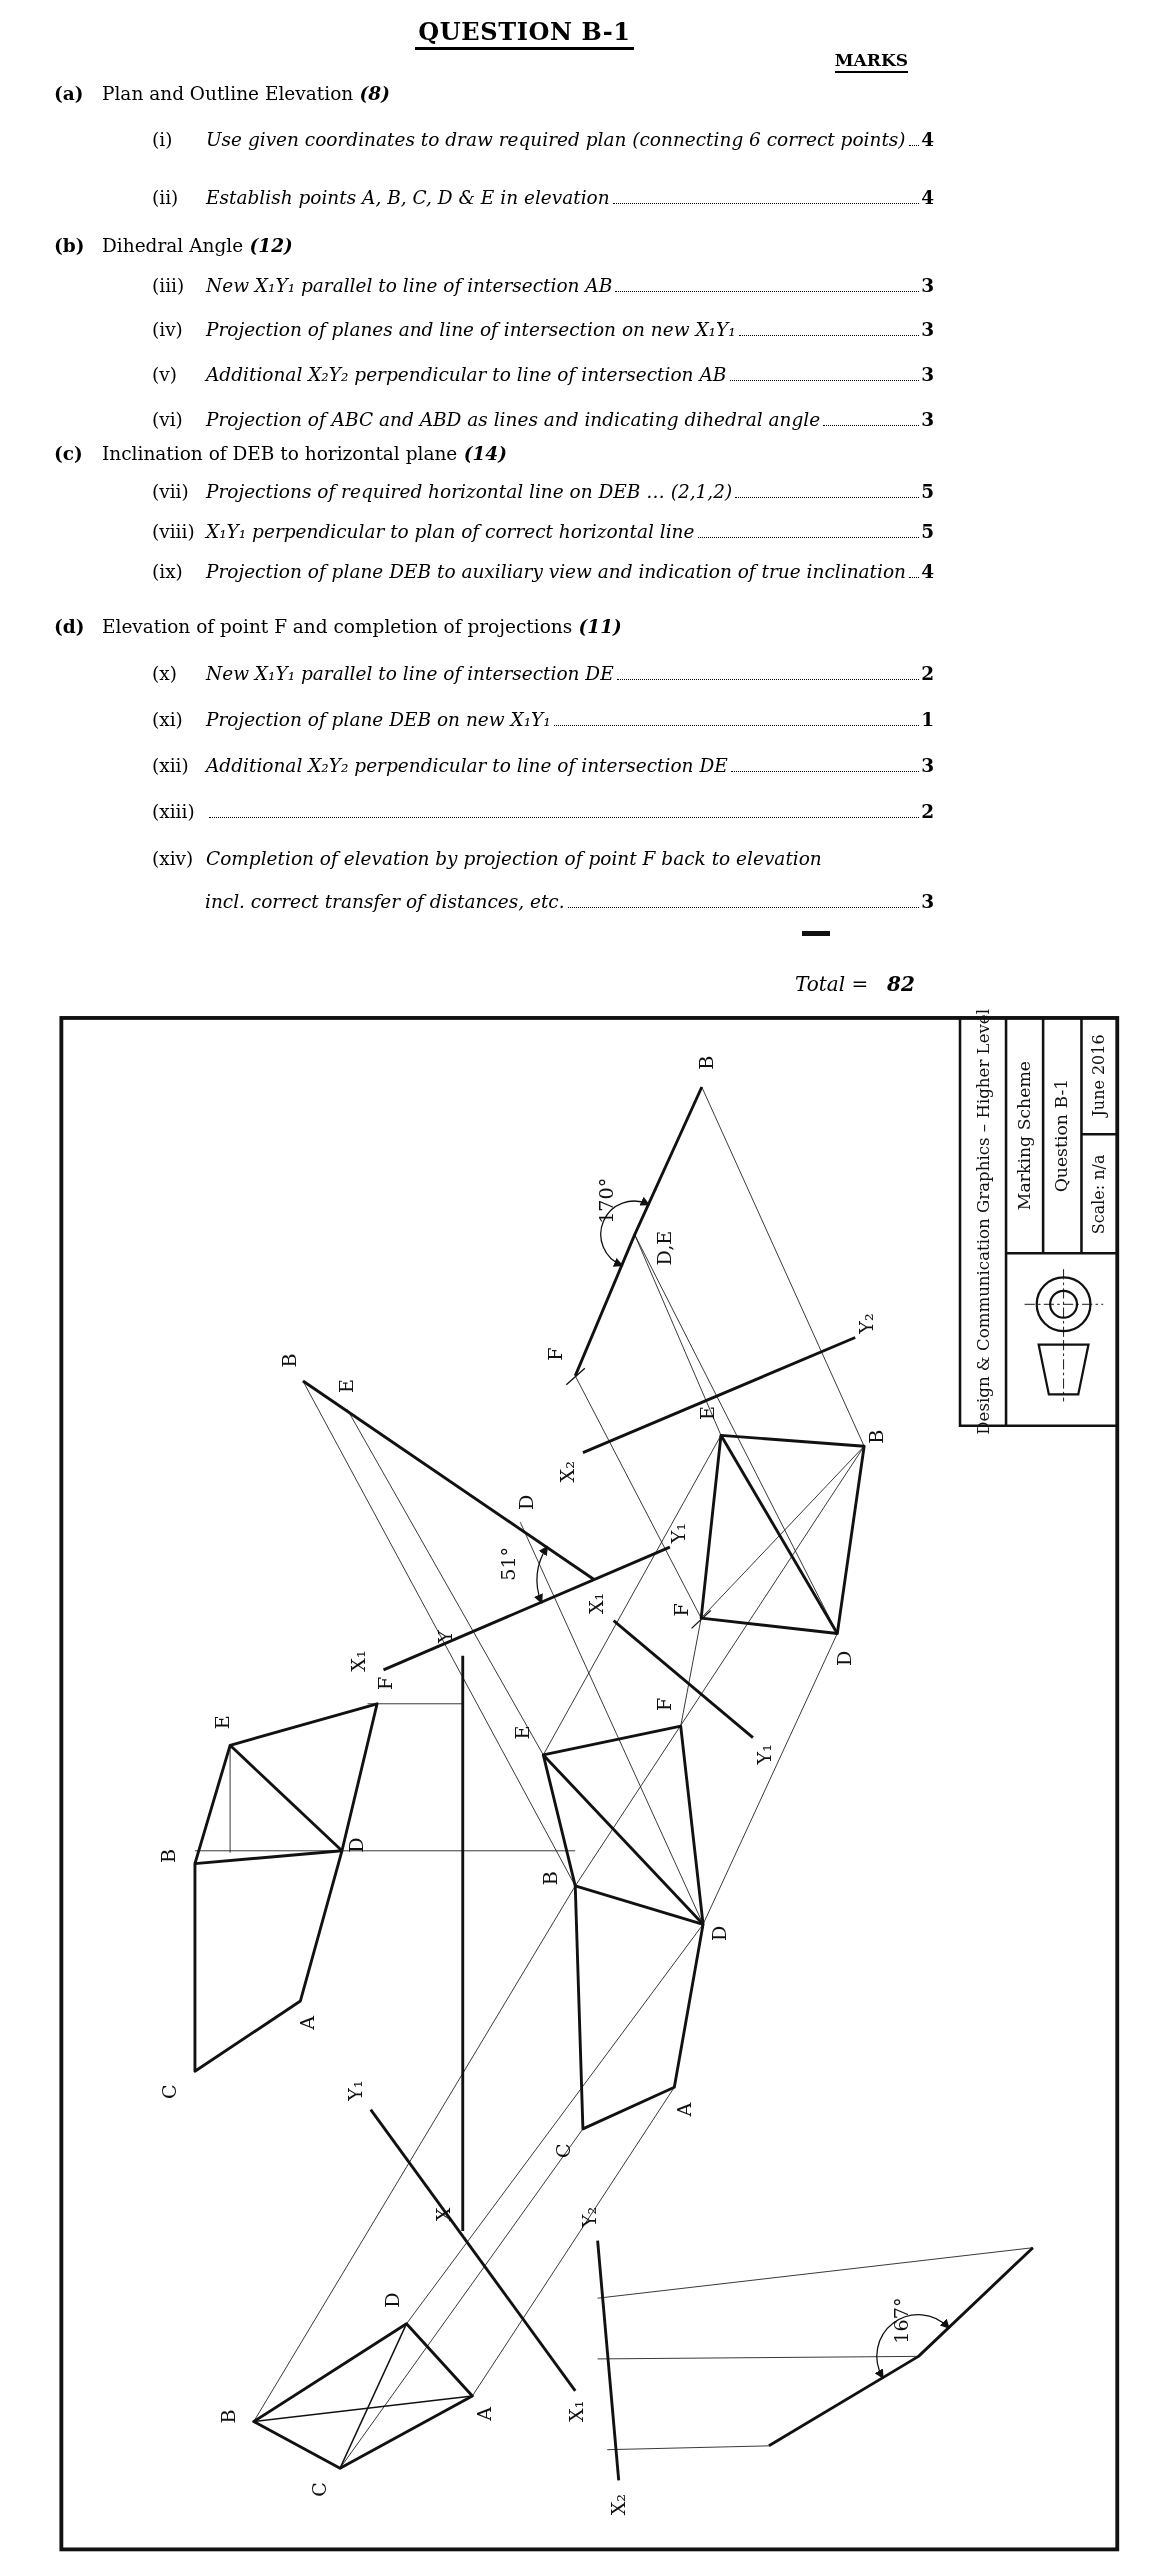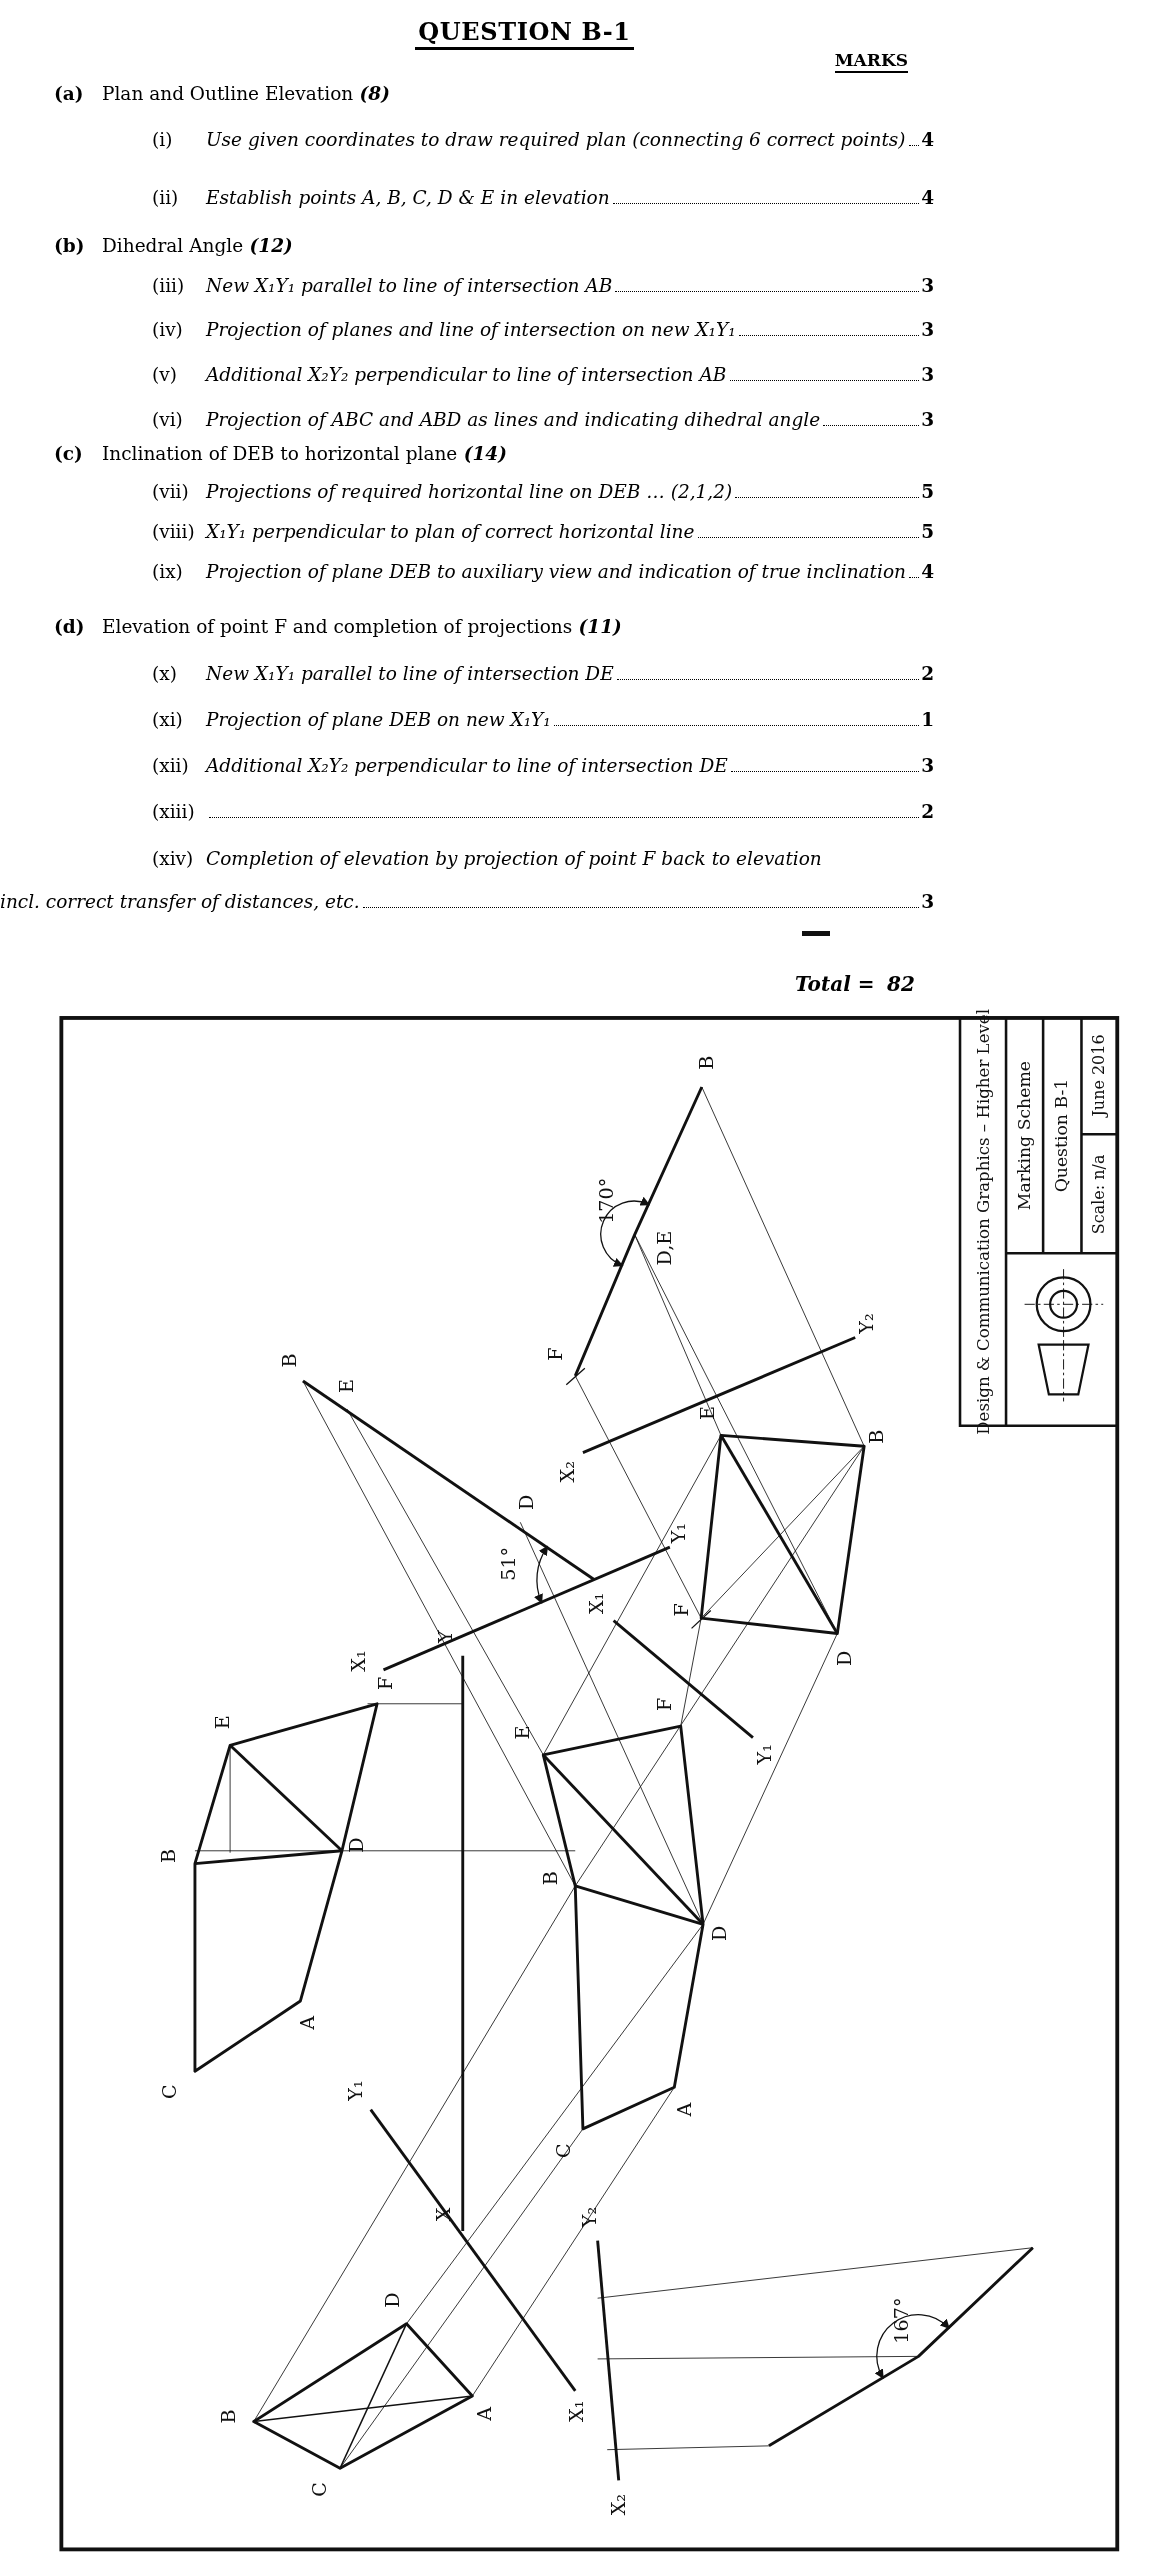--- a/index.html
+++ b/index.html
@@ -14,23 +14,23 @@
   .title-wrap span{font-size:24px;font-weight:bold;border-bottom:3.2px solid #000;padding:0 3.8px 1.3px 3.8px;letter-spacing:0.6px;}
   .marks-label{top:50px;right:254px;font-size:17px;font-weight:bold;border-bottom:2.6px solid #000;padding-bottom:0.6px;}
   .row{left:0;right:228px;display:flex;align-items:baseline;font-size:18.5px;line-height:23px;white-space:nowrap;}
   .sec-label{position:absolute;left:54px;font-weight:bold;}
   .sec-title{margin-left:102px;font-weight:normal;}
   .sec-weight{font-style:italic;font-weight:bold;margin-left:6.4px;}
   .rn{margin-left:152px;width:54px;flex:0 0 auto;}
   .itxt{flex:0 0 auto;font-style:italic;}
   .dots{flex:1 1 auto;border-bottom:1.9px dotted #000;margin:0 1.9px 4.5px 3.2px;min-width:6.4px;}
   .mark{flex:0 0 auto;font-weight:bold;text-align:right;min-width:11.5px;}
-  .cont{}
+  .cont{margin-left:205px;}
   .sum-dash{left:802px;top:931px;width:28px;height:5.1px;background:#111;}
-  .total-label{left:795px;top:972px;font-size:20px;font-weight:bold;font-style:italic;}
+  .total-label{left:795px;top:972px;font-size:20px;font-weight:normal;font-style:italic;}
   .total-value{left:887px;top:972px;font-size:20px;font-weight:bold;font-style:italic;}
   
   svg{position:absolute;left:0;top:0;}
   svg text{font-family:"DejaVu Serif","Liberation Serif",serif;fill:#111;}
   .lbl{font-size:30px;}
   .tbt{font-size:27px;}
 </style>
 </head>
 <body>
 

